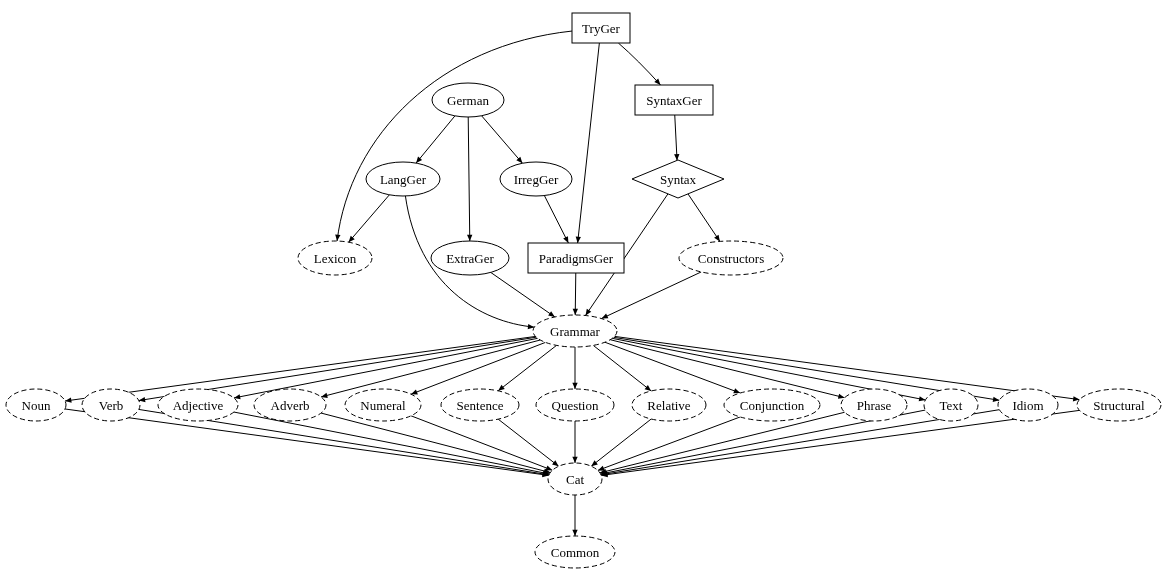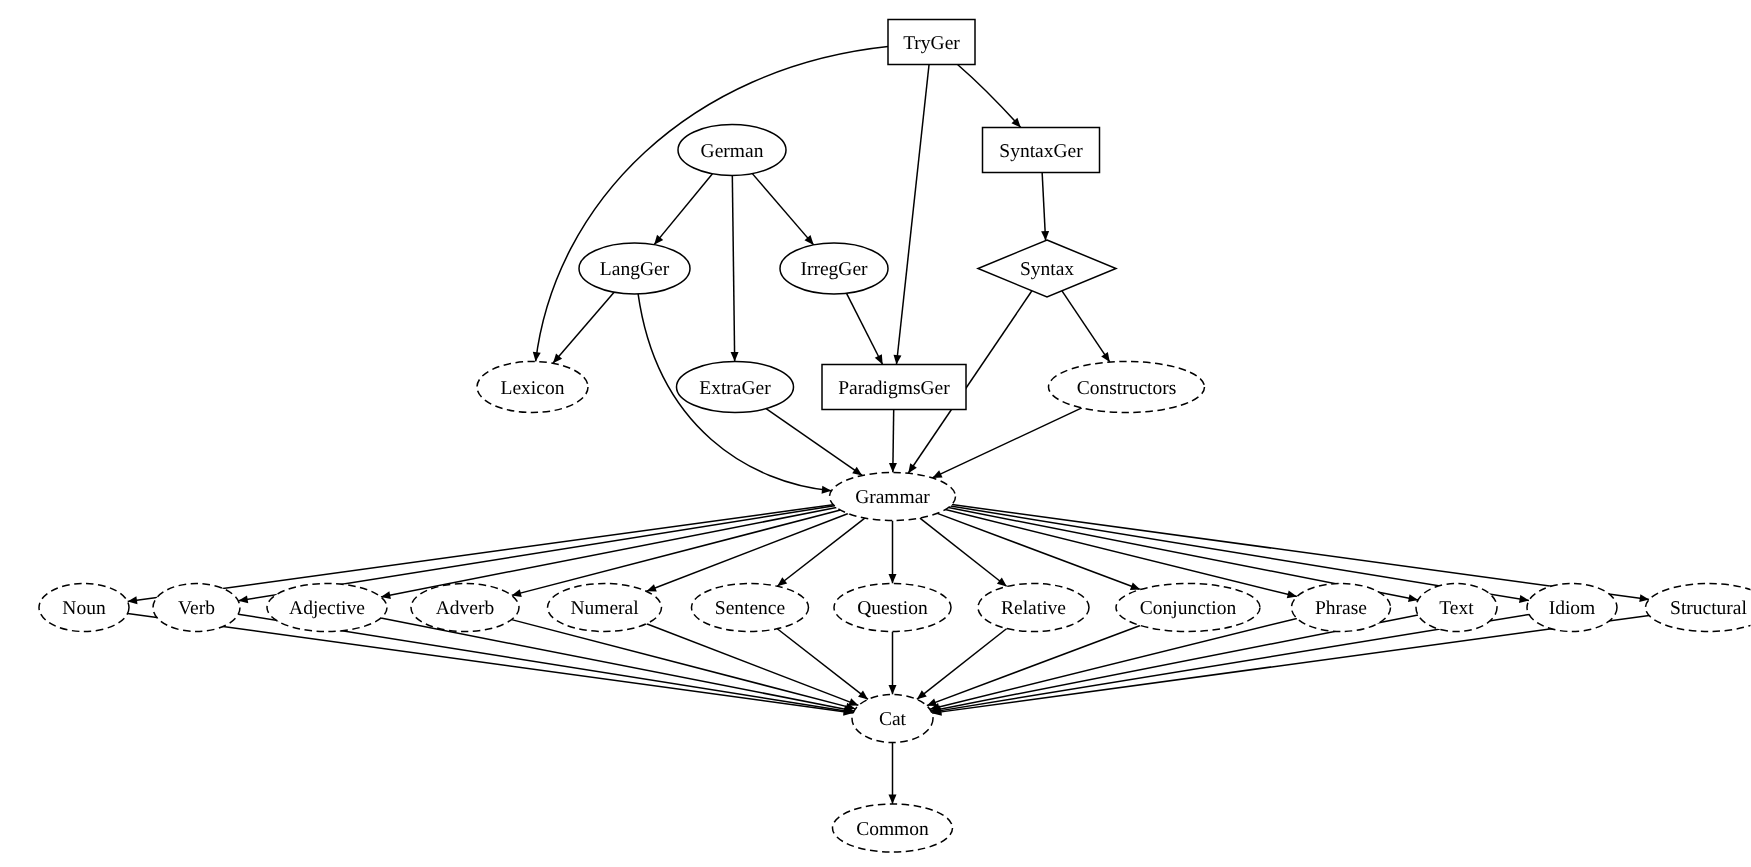--- a/index.html
+++ b/index.html
@@ -1,16 +1,16 @@
 <!DOCTYPE html>
 <html><head>
 <meta charset="utf-8">
 <style>
   html, body { margin: 0; padding: 0; background: #ffffff; }
-  #stage { position: relative; width: 930px; height: 578px; background: #ffffff; margin-left: 20px; }
+  #stage { position: relative; width: 930px; height: 578px; background: #ffffff; }
   svg { display: block; }
   .edge { fill: none; stroke: #000000; stroke-width: 1; }
   .node-shape { fill: #ffffff; stroke: #000000; stroke-width: 1; }
   .node-shape.dashed { stroke-dasharray: 5 3; }
   .node-label {
     font-family: "Liberation Serif", "DejaVu Serif", serif;
     font-size: 13px;
     fill: #000000;
     text-anchor: middle;
   }

